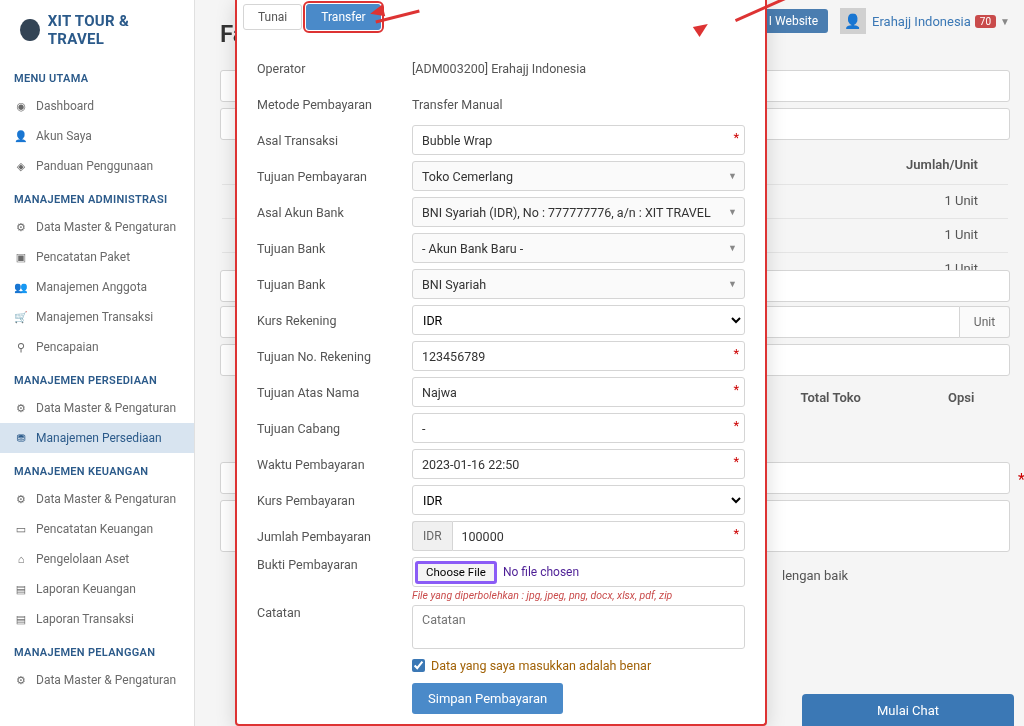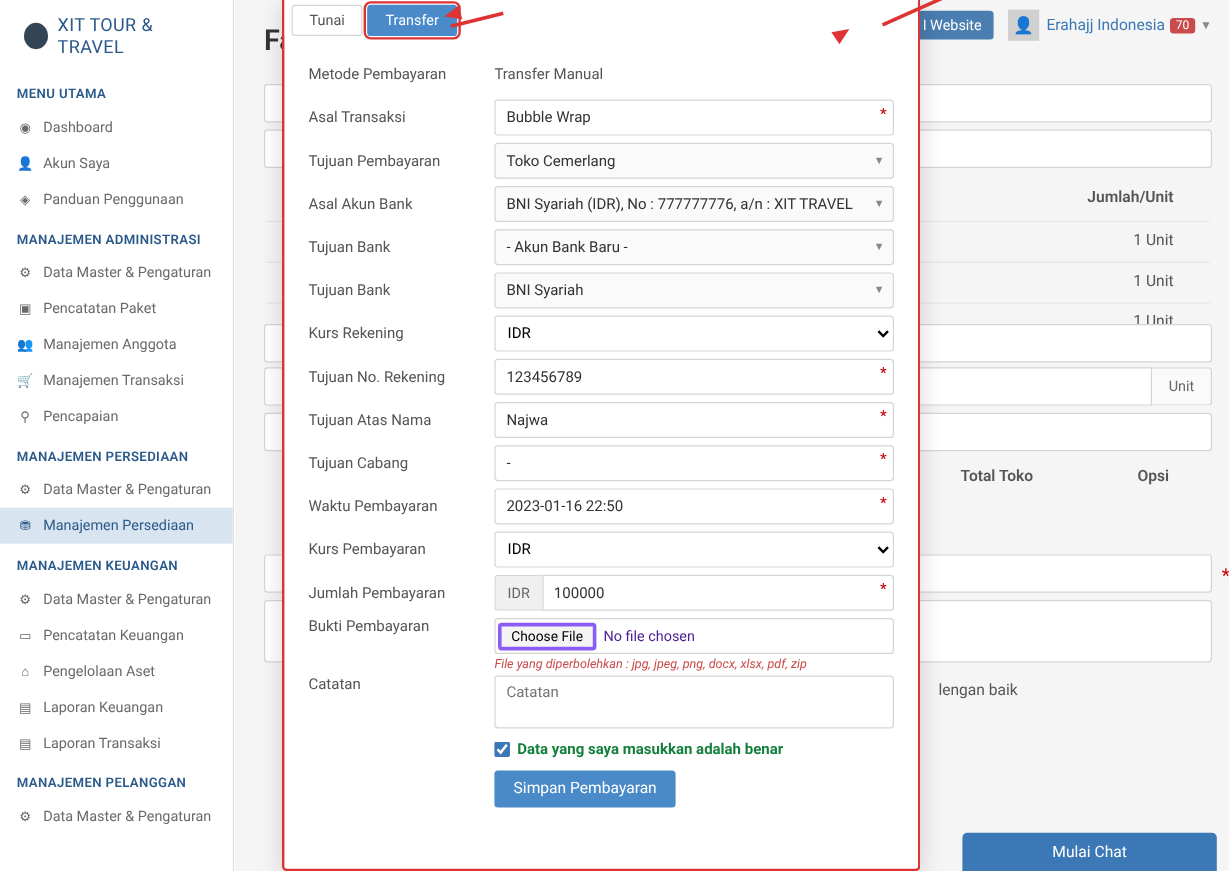--- a/index.html
+++ b/index.html
@@ -3,21 +3,21 @@
 <meta charset="utf-8">
 <style>
 * { margin: 0; padding: 0; box-sizing: border-box; font-family: -apple-system, BlinkMacSystemFont, "Segoe UI", Roboto, sans-serif; }
 body { background: #f5f5f5; width: 1024px; height: 726px; overflow: hidden; position: relative; }
 
 .sidebar {
   position: fixed; left: 0; top: 0; width: 195px; height: 726px;
   background: #fff; border-right: 1px solid #e0e0e0; overflow-y: auto;
 }
 .brand {
-  display: flex; align-items: center; padding: 12px 20px; font-weight: 400;
+  display: flex; align-items: center; padding: 12px 20px; font-weight: 700;
   color: #2b5a8a; font-size: 15px; letter-spacing: 0.3px;
 }
 .brand-icon {
   width: 22px; height: 22px; margin-right: 8px; border-radius: 50%;
   background: #345; display: inline-block;
 }
 .sec-hdr {
   padding: 12px 14px 6px; font-size: 11px; font-weight: 600;
   color: #2b5a8a; letter-spacing: 0.3px;
 }
@@ -167,21 +167,21 @@
 }
 .file-btn {
   height: 23px; padding: 0 8px; border: 3px solid #8b5cf6; border-radius: 3px;
   background: #f4f4f4; font-size: 11.5px; cursor: pointer; display: flex; align-items: center;
 }
 .file-txt { margin-left: 6px; font-size: 12px; color: #4c1d95; }
 .file-hint { color: #c94b4b; font-size: 10.5px; font-style: italic; margin-top: 2px; }
 
 .chk-row { display: flex; align-items: center; margin: 6px 0 10px 155px; }
 .chk-row input { margin-right: 6px; accent-color: #3b78b5; }
-.chk-row label { font-size: 12.5px; font-weight: 700; color: #15803d; }
+.chk-row label { font-size: 12.5px; font-weight: 400; color: #a16207; }
 
 .submit-btn {
   margin-left: 155px; background: #4a8ac9; color: #fff; border: none;
   padding: 8px 16px; border-radius: 3px; font-size: 13px; cursor: pointer;
 }
 
 select.native {
   width: 100%; height: 30px; border: 1px solid #d5d5d5; border-radius: 3px;
   padding: 0 6px; font-size: 12.5px; background: #fff;
 }
@@ -350,20 +350,24 @@
 <div class="arrow-head2"></div>
 
 <div class="modal">
   <div class="tabs">
     <div class="tab">Tunai</div>
     <div class="tab active">Transfer</div>
   </div>
 
   <div class="form-body">
 
+    <div class="form-row" style="margin-top:6px;">
+      <div class="form-lbl">Operator</div>
+      <div class="form-val form-static">[ADM003200] Erahajj Indonesia</div>
+    </div>
 
     <div class="form-row">
       <div class="form-lbl">Metode Pembayaran</div>
       <div class="form-val form-static">Transfer Manual</div>
     </div>
 
     <div class="form-row">
       <div class="form-lbl">Asal Transaksi</div>
       <div class="form-val">
         <input class="f-input" value="Bubble Wrap" style="">

